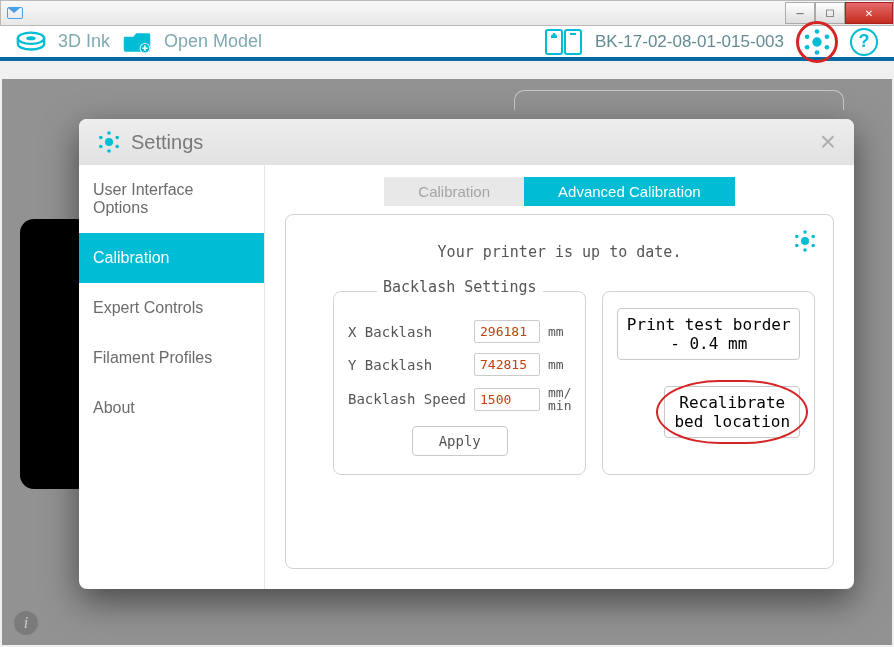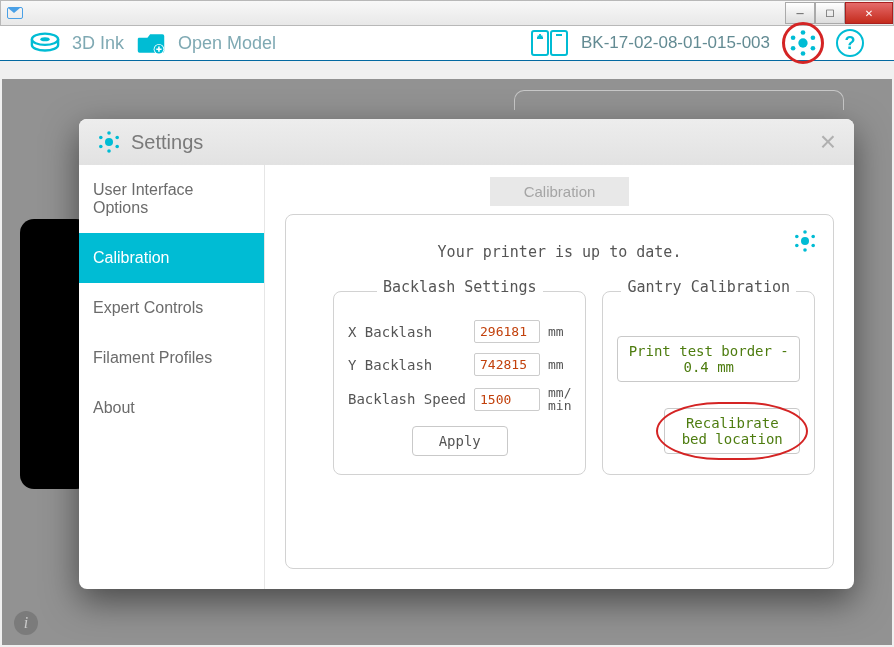--- a/index.html
+++ b/index.html
@@ -38,25 +38,25 @@
   border: 1px solid #aaa; background: linear-gradient(#fff,#ddd);
   display: flex; align-items: center; justify-content: center;
   font-size: 10px; color: #333;
 }
 .win-btn.close { width: 48px; background: linear-gradient(#e56a6a,#c42b1c); color:#fff; border-color:#a82020; }
 .header {
   height: 35px;
   background: #fff;
   display: flex;
   align-items: center;
-  padding: 0 30px;
+  padding: 0 16px;
   gap: 12px;
   color: #7fa9b3;
   font-size: 18px;
-  border-bottom: 1px solid #0369a1;
+  border-bottom: 4px solid #0369a1;
 }
 .spool-ic, .folder-ic, .dash-ic, .gear-ic, .help-ic {
   color: #00bcd4;
 }
 .spool-ic { width:30px; height:30px; }
 .folder-ic { width:30px; height:26px; }
 .header .spacer { flex: 1; }
 .gear-wrap {
   position: relative; width: 42px; height: 42px;
   display: flex; align-items: center; justify-content: center;
@@ -173,22 +173,22 @@
 .apply {
   margin-top: 12px; align-self: center;
   padding: 6px 26px;
   border: 1px solid #c9c9c9; border-radius: 4px;
   background: #fff; cursor: pointer;
   font-family: inherit; font-size: 14px; color: #555;
 }
 .gbtns { display: flex; flex-direction: column; gap: 26px; margin-top: 6px; }
 .gbtn {
   border: 1px solid #c9c9c9; border-radius: 4px;
-  background: #fff; color: #4d7c0f;
-  padding: 6px 8px; font-family: inherit; font-size: 14px;
+  background: #fff; color: #000000;
+  padding: 6px 8px; font-family: inherit; font-size: 16px;
   cursor: pointer; text-align: center;
 }
 .gbtn-wrap { position: relative; margin-left: 47px; }
 .red-ellipse {
   position: absolute; left: -8px; right: -8px; top: -6px; bottom: -6px;
   border: 2.5px solid #d42424; border-radius: 50%/60%;
   pointer-events: none;
 }
 </style>
 </head>
@@ -268,20 +268,21 @@
     <div class="sidebar">
       <div class="side-item">User Interface Options</div>
       <div class="side-item active">Calibration</div>
       <div class="side-item">Expert Controls</div>
       <div class="side-item">Filament Profiles</div>
       <div class="side-item">About</div>
     </div>
     <div class="content">
       <div class="tabs">
         <div class="tab">Calibration</div>
+        <div class="tab active">Advanced Calibration</div>
       </div>
       <div class="panel">
         <svg class="gear panel-gear" width="24" height="24" viewBox="0 0 24 24">
           <circle cx="12" cy="12" r="4" fill="#00bcd4"></circle>
           <circle cx="12" cy="3" r="1.8" fill="#00bcd4"></circle>
           <circle cx="12" cy="21" r="1.8" fill="#00bcd4"></circle>
           <circle cx="3.8" cy="7.5" r="1.8" fill="#00bcd4"></circle>
           <circle cx="20.2" cy="7.5" r="1.8" fill="#00bcd4"></circle>
           <circle cx="3.8" cy="16.5" r="1.8" fill="#00bcd4"></circle>
           <circle cx="20.2" cy="16.5" r="1.8" fill="#00bcd4"></circle>
@@ -303,21 +304,20 @@
               </div>
               <div class="row">
                 <label>Backlash Speed</label>
                 <input value="1500" style="">
                 <span class="unit"><span>mm/</span><br><span>min</span></span>
               </div>
             </div>
             <button class="apply" style="display:block;margin:14px auto 0;">Apply</button>
           </div>
           <div class="box">
-            <div class="box-title"><span>Gantry Calibration</span></div>
             <div class="gbtns">
               <button class="gbtn">Print test border - 0.4 mm</button>
               <div class="gbtn-wrap">
                 <button class="gbtn" style="width:100%">Recalibrate bed location</button>
                 <span class="red-ellipse"></span>
               </div>
             </div>
           </div>
         </div>
       </div>

